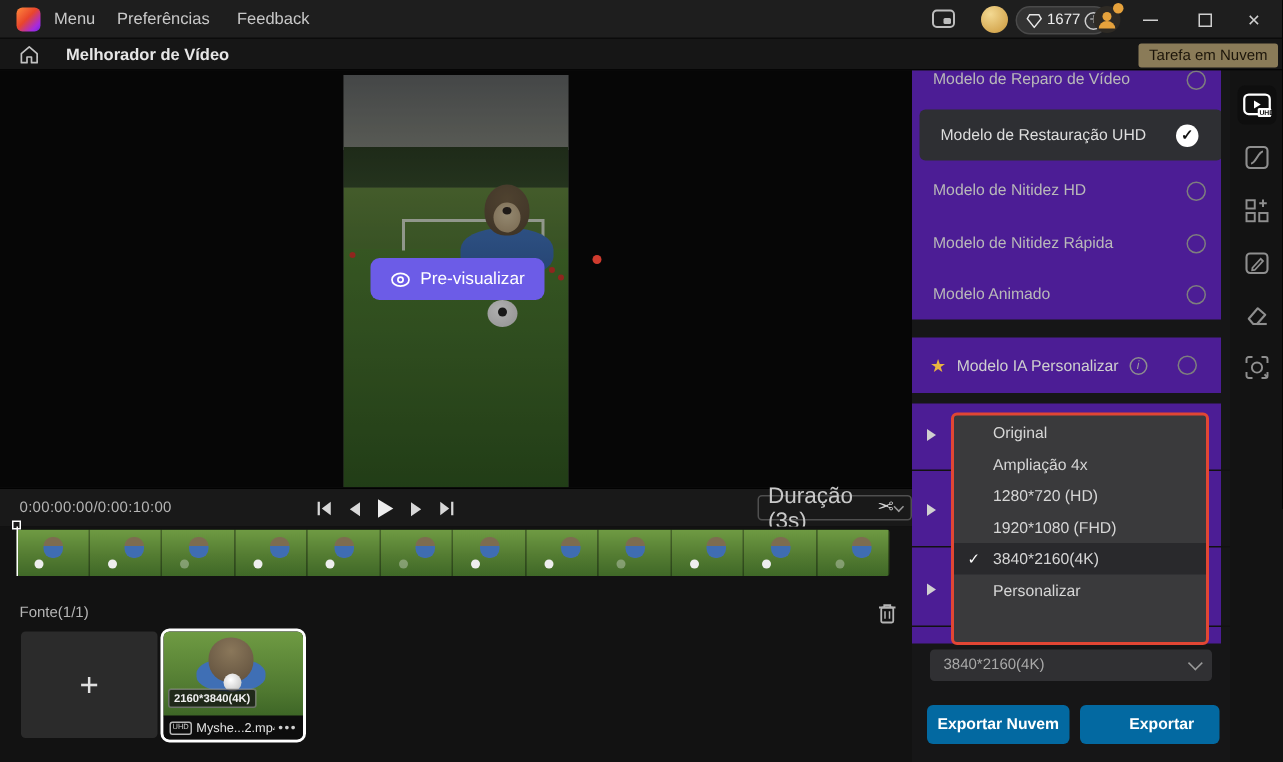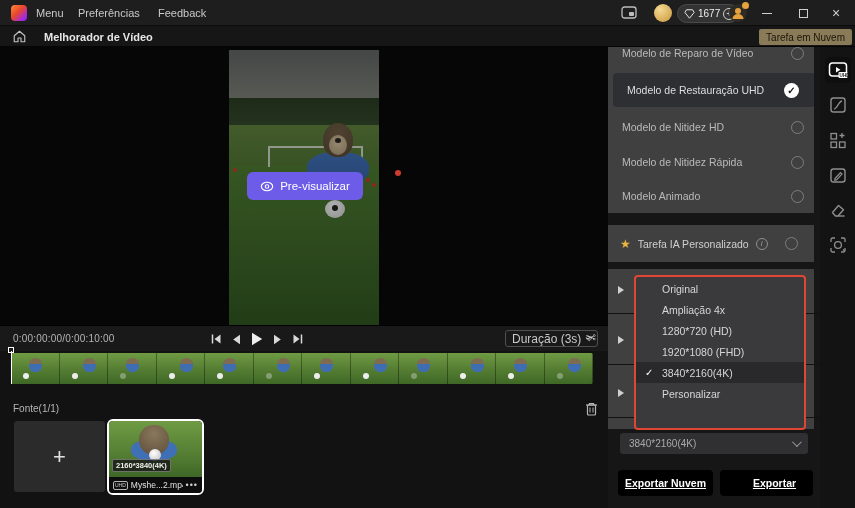--- a/index.html
+++ b/index.html
@@ -43,21 +43,21 @@
   .marmot-paws{position:absolute;left:86px;top:130px;width:46px;height:12px;border-radius:40%;background:#58483a;}
   .ball{position:absolute;left:96px;top:150px;width:20px;height:18px;border-radius:50%;background:radial-gradient(circle at 40% 35%,#f4f4f4,#c9c9c9);}
   .ball:after{content:"";position:absolute;left:7px;top:5px;width:6px;height:6px;background:#222;border-radius:50%;}
   .cone{position:absolute;width:4px;height:4px;border-radius:50%;background:#c8352a;}
   .video-dim{position:absolute;left:0;top:0;width:100%;height:100%;background:rgba(0,0,0,.28);}
   .red-dot{position:absolute;left:395px;top:123px;width:6px;height:6px;border-radius:50%;background:#cf3b2e;}
   .preview-btn{position:absolute;left:247px;top:125px;width:116px;height:28px;border-radius:6px;background:#6c5ce7;display:flex;align-items:center;justify-content:center;gap:6px;color:#fff;font-size:11.5px;}
 
   
   .panel{position:absolute;left:608px;top:47px;width:212px;height:461px;background:#161617;}
-  .section{position:absolute;left:0;width:206px;background:#404040;}
+  .section{position:absolute;left:0;width:206px;background:#4c1d95;}
   .sec-models{top:0;height:166px;overflow:hidden;}
   .model-row{position:absolute;left:0;width:212px;height:34px;display:flex;align-items:center;padding:0 16px 0 14px;font-size:10.5px;color:#b9b9b9;}
   .model-row .lbl{flex:1;}
   .model-row.active{left:5px;width:202px;border-radius:4px;background:#2e2f33;color:#dedede;}
   .radio{width:13px;height:13px;border:1.5px solid #7e7e7e;border-radius:50%;}
   .checkcirc{width:15px;height:15px;border-radius:50%;background:#fff;color:#111;font-size:10px;font-weight:bold;display:flex;align-items:center;justify-content:center;}
   .sec-custom{top:178px;height:37px;display:flex;align-items:center;padding:0 16px 0 12px;gap:7px;font-size:10.5px;color:#cfcfcf;}
   .star{color:#e9b440;font-size:12px;}
   .info-circ{width:12px;height:12px;border:1px solid #8e8e8e;border-radius:50%;color:#9e9e9e;font-size:8px;line-height:10px;text-align:center;font-style:italic;}
   .sec-custom .spacer{flex:1;}
@@ -67,34 +67,34 @@
 
   .res-dropdown{position:absolute;left:26px;top:228px;width:172px;height:155px;background:#3a3a3c;border:2px solid #e14634;border-radius:4px;z-index:6;padding:1px 0;}
   .res-row{position:relative;height:21px;display:flex;align-items:center;padding-left:26px;font-size:10.5px;color:#d6d6d6;}
   .res-row.sel{background:#29292c;}
   .res-row .chk{position:absolute;left:9px;color:#fff;font-size:10px;}
 
   .res-select{position:absolute;left:12px;top:386px;width:188px;height:21px;background:#303033;border-radius:3px;display:flex;align-items:center;padding:0 9px;font-size:10px;color:#a9a9a9;}
   .res-select .sel-spacer{flex:1;}
   .chev{width:7px;height:7px;border-right:1.5px solid #9a9a9a;border-bottom:1.5px solid #9a9a9a;transform:rotate(45deg) translateY(-2px);}
 
-  .export-btn{position:absolute;top:423px;height:26px;border-radius:4px;background:#000000;color:#fff;font-size:10.5px;font-weight:bold;display:flex;align-items:center;justify-content:center;text-decoration:underline;}
+  .export-btn{position:absolute;top:423px;height:26px;border-radius:4px;background:#0369a1;color:#fff;font-size:10.5px;font-weight:bold;display:flex;align-items:center;justify-content:center;}
   .btn-cloud{left:10px;width:95px;}
   .btn-local{left:112px;width:93px;padding-left:16px;}
 
   
   .tools{position:absolute;left:820px;top:47px;width:35px;height:461px;background:#131313;display:flex;flex-direction:column;align-items:center;padding-top:10px;gap:9px;}
   .tool{width:26px;height:26px;display:flex;align-items:center;justify-content:center;border-radius:5px;}
   .tool.active{background:#0e0e0e;}
 
   
   .timelinebar{position:absolute;left:0;top:325px;width:608px;height:26px;background:#191919;border-top:1px solid #020202;}
   .timecode{position:absolute;left:13px;top:7px;font-size:10px;color:#b5b5b5;letter-spacing:.2px;}
   .transport{position:absolute;left:210px;top:4px;display:flex;align-items:center;gap:10px;height:18px;}
-  .dur-chip{position:absolute;left:505px;top:4px;height:17px;border:1px solid #4f4f4f;border-radius:3px;display:flex;align-items:center;gap:5px;padding:0 6px;font-size:12px;color:#c9c9c9;}
+  .dur-chip{position:absolute;left:505px;top:4px;height:17px;border:1px solid #4f4f4f;border-radius:3px;display:flex;align-items:center;gap:5px;padding:0 6px;font-size:15px;color:#c9c9c9;}
   .dur-chip .chev{transform:rotate(45deg) translateY(-1px);width:5px;height:5px;}
   .scissors{position:absolute;left:585px;top:4px;font-size:13px;color:#d2d2d2;transform:scaleX(-1);}
 
   
   .bottom{position:absolute;left:0;top:351px;width:608px;height:157px;background:#121212;}
   .filmstrip{position:absolute;left:11px;top:2px;width:582px;height:31px;border-radius:2px;overflow:hidden;display:flex;background:#0c120a;}
   .frame{position:relative;flex:1;background:linear-gradient(180deg,#6f9b43 0%,#547c32 55%,#3f6827 100%);border-right:1px solid rgba(0,0,0,.35);}
   .frame:before{content:"";position:absolute;left:38%;top:5px;width:13px;height:14px;border-radius:45%;background:linear-gradient(180deg,#7d6c50 0 45%,#3f6db2 45% 100%);}
   .frame:nth-child(even):before{left:50%;}
   .frame:after{content:"";position:absolute;left:26%;bottom:5px;width:6px;height:6px;border-radius:50%;background:#eee;}
@@ -218,21 +218,21 @@
         <span class="radio"></span>
       </div>
       <div class="model-row" style="top:132px">
         <span class="lbl">Modelo Animado</span>
         <span class="radio"></span>
       </div>
     </div>
 
     <div class="section sec-custom">
       <span class="star">★</span>
-      <span>Tarefa IA Personalizado</span>
+      <span>Modelo IA Personalizar</span>
       <span class="info-circ">i</span>
       <span class="spacer"></span>
       <span class="radio"></span>
     </div>
 
     <div class="section sec-collapsed">
       <span class="collapse-arrow" style="top:17px"></span>
       <span class="collapse-arrow" style="top:67px"></span>
       <span class="collapse-arrow" style="top:120px"></span>
       <span class="coll-div" style="top:44px"></span>

